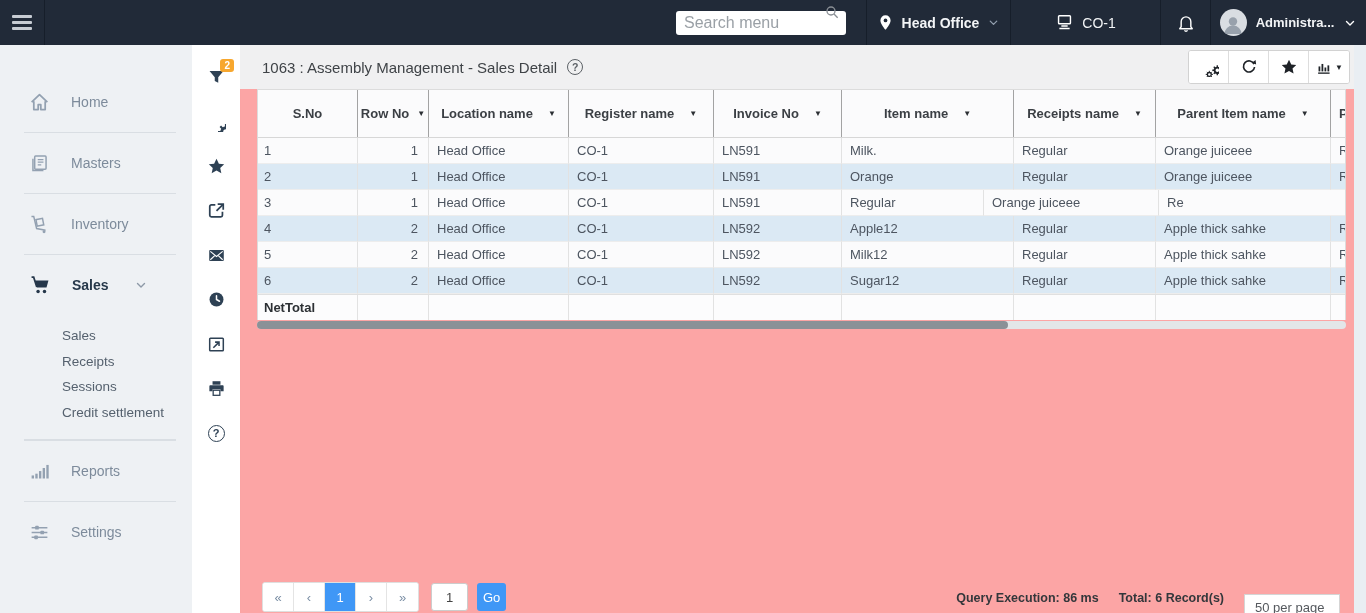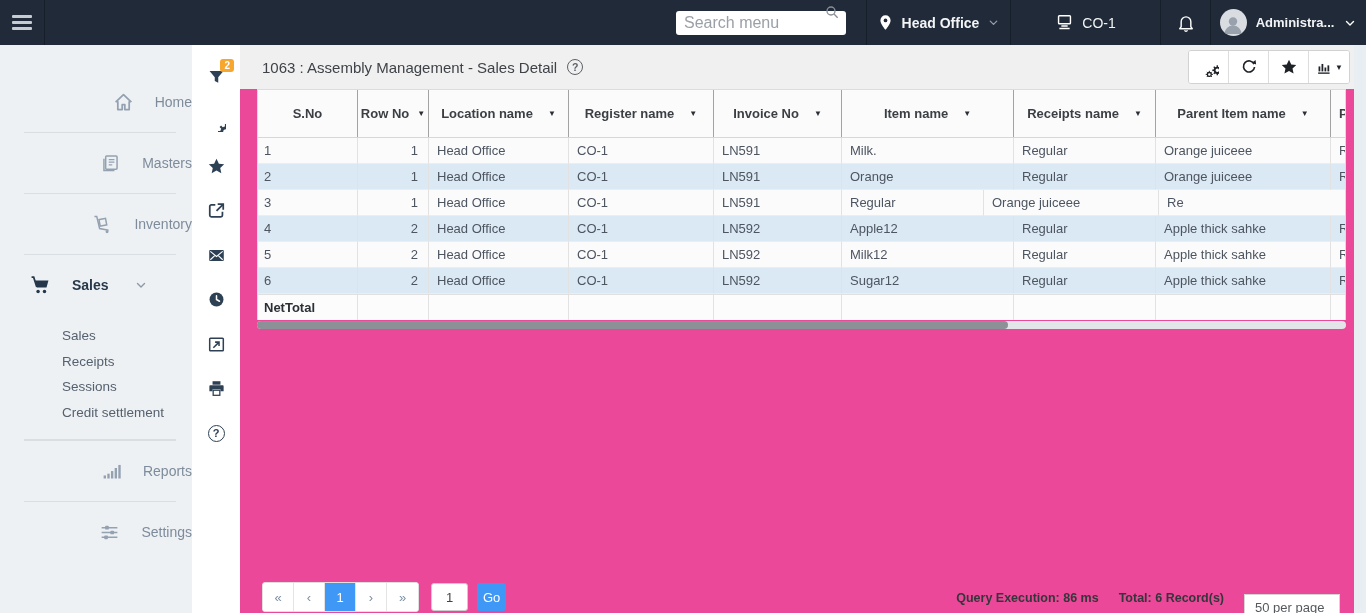--- a/index.html
+++ b/index.html
@@ -27,37 +27,37 @@
   .tb-bell { width:50px; }
   .tb-user { width:156px; gap:9px; font-size:13px; }
   .avatar { width:27px; height:27px; border-radius:50%; background:#d9dde2; display:flex; align-items:flex-end; justify-content:center; overflow:hidden; flex:none; }
   .chev-dim { color:#93a0af; }
 
   
   .app-body { display:flex; height:568px; }
 
   
   .sidebar { width:192px; background:#eef1f4; padding-top:27px; flex:none; }
-  .nav-item { height:60px; display:flex; align-items:center; padding-left:29px; gap:21px; color:#7d8b9b; font-size:14px; cursor:pointer;justify-content:flex-end; }
+  .nav-item { height:60px; display:flex; align-items:center; padding-left:29px; gap:21px; color:#7d8b9b; font-size:14px; cursor:pointer; }
   .nav-item .nico { color:#93a1b1; display:flex; }
   .nav-item.active { color:#26384a; font-weight:700; }
   .nav-item.active .nico { color:#25374a; }
   .nav-item .nav-chev { margin-left:auto; margin-right:44px; color:#8d99a7; display:flex; }
   .sb-divider { height:1px; background:#d9dee3; margin:0 16px 0 24px; }
   .subnav { padding:8px 0 14px 62px; }
   .subnav .sub-item { font-size:13.5px; color:#55616e; line-height:25.5px; cursor:pointer; }
 
   
   .icon-strip { width:48px; background:#fff; flex:none; padding-top:10px; display:flex; flex-direction:column; align-items:center; }
   .strip-btn { height:44.5px; width:48px; display:flex; align-items:center; justify-content:center; color:#2e4154; cursor:pointer; position:relative; }
   .badge { position:absolute; top:4px; right:6px; background:#f7a72e; color:#fff; font-size:10px; font-weight:700; border-radius:3px; padding:1px 4px; line-height:11px; }
   .help-ring { width:17px; height:17px; border:1.6px solid #2e4154; border-radius:50%; display:flex; align-items:center; justify-content:center; font-size:11px; font-weight:700; color:#2e4154; }
 
   
-  .main { flex:1; position:relative; background:#ec4899; overflow:hidden; box-shadow:inset 0 3px 3px -2px rgba(0,0,0,.18); }
+  .main { flex:1; position:relative; background:#fca5a5; overflow:hidden; box-shadow:inset 0 3px 3px -2px rgba(0,0,0,.18); }
   .title-bar { height:44px; background:#f0f0f1; display:flex; align-items:center; padding:0 16px 0 22px; }
   .page-title { font-size:15px; color:#3f4347; }
   .title-help { margin-left:10px; width:16px; height:16px; border:1.4px solid #5c6166; border-radius:50%; display:flex; align-items:center; justify-content:center; font-size:10.5px; font-weight:700; color:#5c6166; cursor:pointer; }
   .rtoolbar { margin-left:auto; display:flex; border:1px solid #d2d2d2; border-radius:3px; background:#fff; overflow:hidden; }
   .rtool-btn { width:40px; height:32px; display:flex; align-items:center; justify-content:center; gap:3px; color:#1f2328; border-right:1px solid #ddd; cursor:pointer; background:#fff; }
   .rtool-btn:last-child { border-right:none; }
   .rtool-caret { font-size:8px; color:#1f2328; }
 
   
   .grid { margin:0 20px 0 17px; background:#fcfcfd; border:1px solid #dcdcdc; border-bottom:none; }

